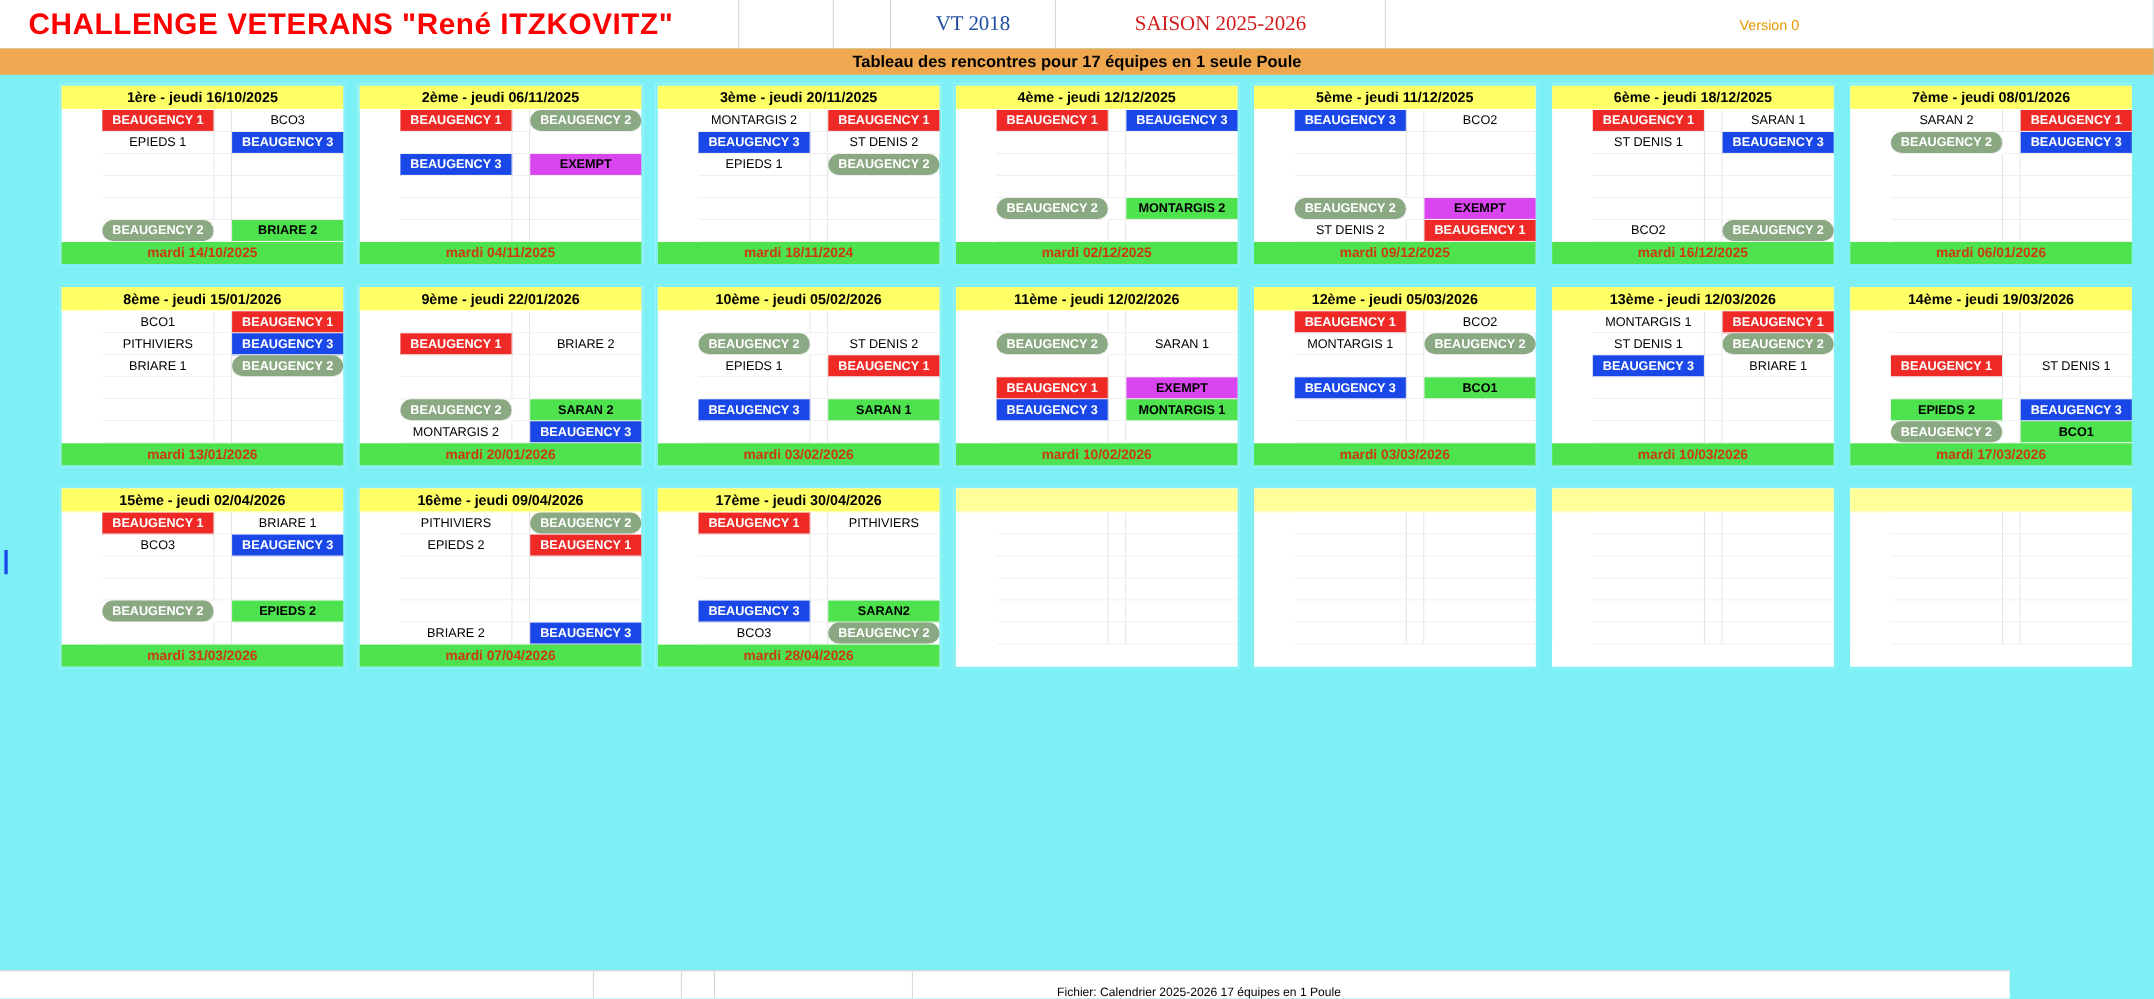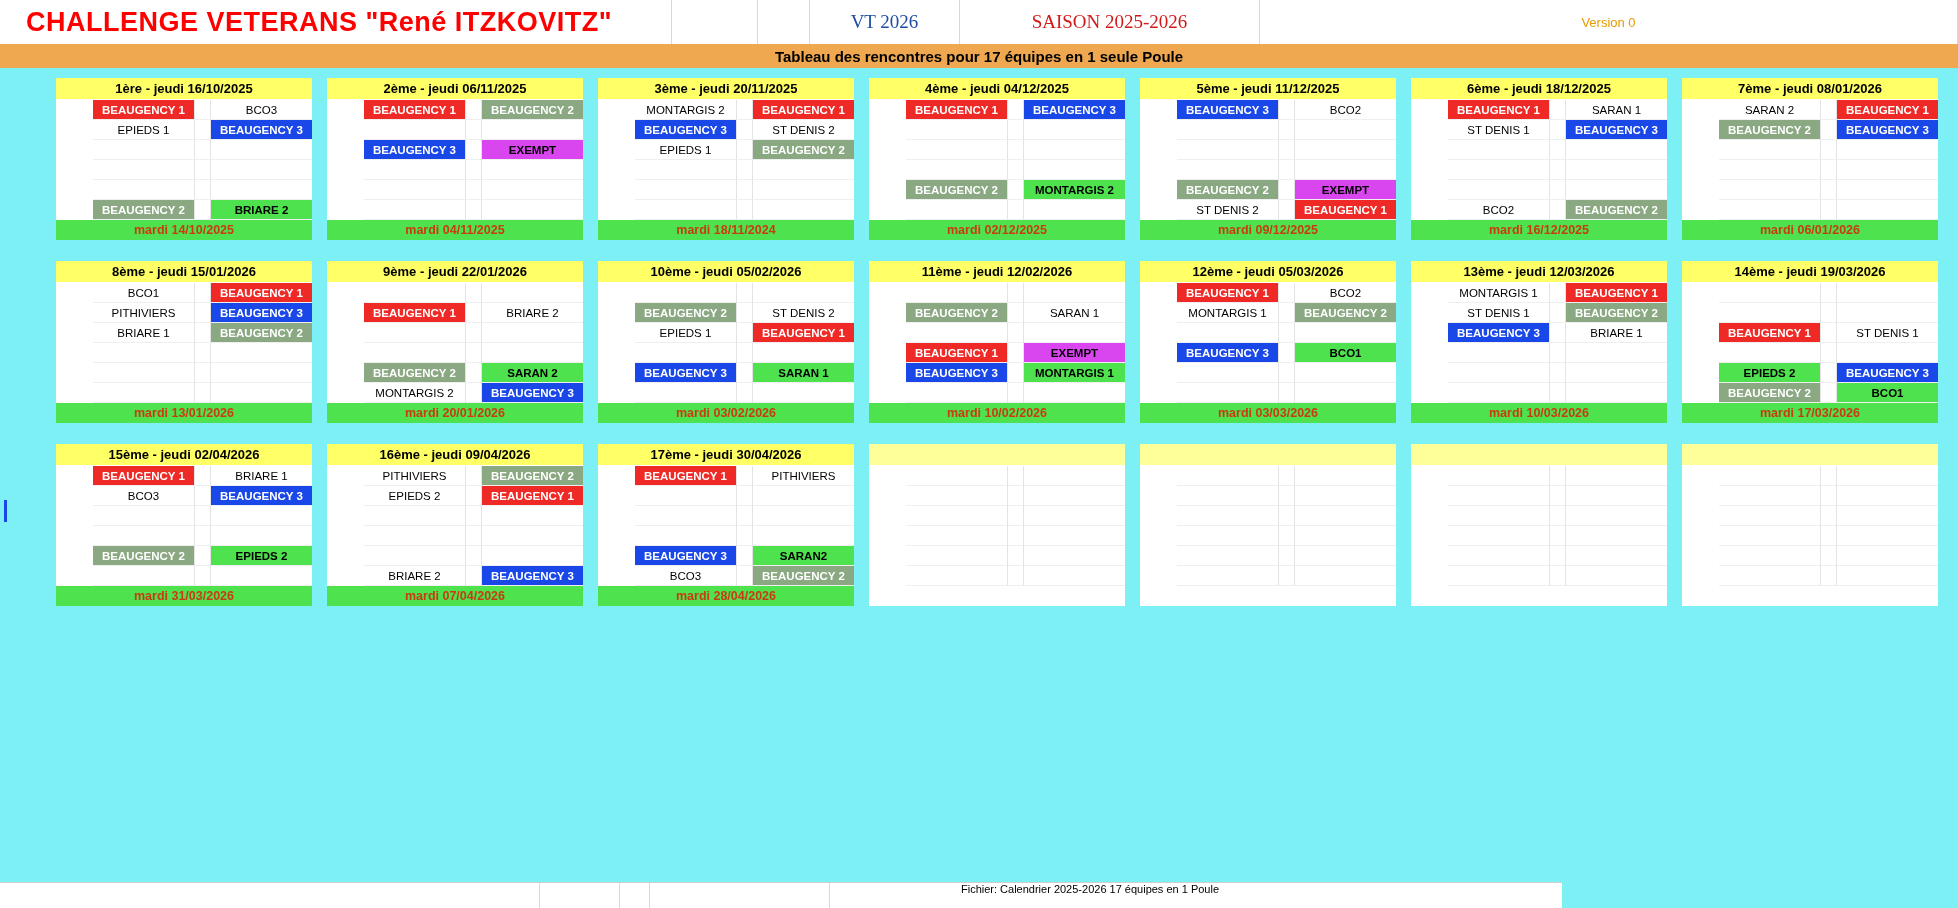--- a/index.html
+++ b/index.html
@@ -67,35 +67,35 @@
     display:flex; align-items:center; justify-content:center;
     font-size:11.5px; color:#000;
     border-right:1px solid #e3e3e3;
     border-bottom:1px solid #efefef;
     white-space:nowrap; overflow:hidden;
   }
   .c:last-child { border-right:none; }
   .c.mid { flex:0 0 16px; }
   .c.red   { background:#ef2a26; color:#ffffff; font-weight:bold; }
   .c.blue  { background:#1a48e8; color:#ffffff; font-weight:bold;text-align:center; }
-  .c.green { background:#8aa882; color:#ffffff; font-weight:bold; }
+  .c.green { background:#8aa882; color:#ffffff; font-weight:bold;border-radius:10px; }
   .c.lgreen{ background:#4ee24e; color:#000000; font-weight:bold; }
   .c.orange{ background:#d946ef; color:#000000; font-weight:bold; }
   .c.plain { background:#ffffff; }
   .foot {
     height:20px; background:#4ee24e;
     display:flex; align-items:center; justify-content:center;
     font-weight:bold; font-size:12.5px; color:#c83c10;
   }
   .foot.blank { background:#ffffff; }
 
   
   .bottom {
-    position:absolute; left:0; bottom:0; width:1562px; height:26px;
-    background:#ffffff; display:flex; align-items:flex-start;
+    position:absolute; left:0; bottom:0; width:1827px; height:26px;
+    background:#ffffff; display:flex; align-items:flex-end;
     border-top:1px solid #cfcfcf;
     font-size:11px; color:#000;
   }
   .bseg { border-right:1px solid #d8d8d8; height:26px; }
   .b1 { flex:0 0 540px; }
   .b2 { flex:0 0 80px; }
   .b3 { flex:0 0 30px; }
   .b4 { flex:0 0 180px; }
   .bfile { flex:0 0 520px; display:flex; align-items:center; justify-content:center; }
   .bmod { flex:1; display:flex; align-items:center; justify-content:flex-end; padding-right:110px; }
@@ -103,21 +103,21 @@
     position:absolute; left:4px; top:500px; width:3px; height:22px; background:#1a48e8;
   }
 </style>
 </head>
 <body>
 
 <div class="hdr-row">
   <div class="hdr-title">CHALLENGE   VETERANS  "René  ITZKOVITZ"</div>
   <div class="hdr-gap"></div>
   <div class="hdr-gap2"></div>
-  <div class="hdr-cell hdr-vt">VT 2026</div>
+  <div class="hdr-cell hdr-vt">VT 2018</div>
   <div class="hdr-cell hdr-saison">SAISON 2025-2026</div>
   <div class="hdr-cell hdr-version">Version 0</div>
 </div>
 <div class="subhdr">Tableau des rencontres pour 17 équipes  en 1 seule Poule</div>
 
 <div class="sheet">
   <div class="band">
       <div class="block">
         <div class="bt">1ère - jeudi 16/10/2025</div>
         <div class="rows">
@@ -220,21 +220,21 @@
           </div>
           <div class="r">
             <div class="c plain"></div>
             <div class="c mid plain"></div>
             <div class="c plain"></div>
           </div>
         </div>
         <div class="foot">mardi 18/11/2024</div>
       </div>
       <div class="block">
-        <div class="bt">4ème - jeudi 04/12/2025</div>
+        <div class="bt">4ème - jeudi 12/12/2025</div>
         <div class="rows">
           <div class="r">
             <div class="c red">BEAUGENCY 1</div>
             <div class="c mid plain"></div>
             <div class="c blue">BEAUGENCY 3</div>
           </div>
           <div class="r">
             <div class="c plain"></div>
             <div class="c mid plain"></div>
             <div class="c plain"></div>

